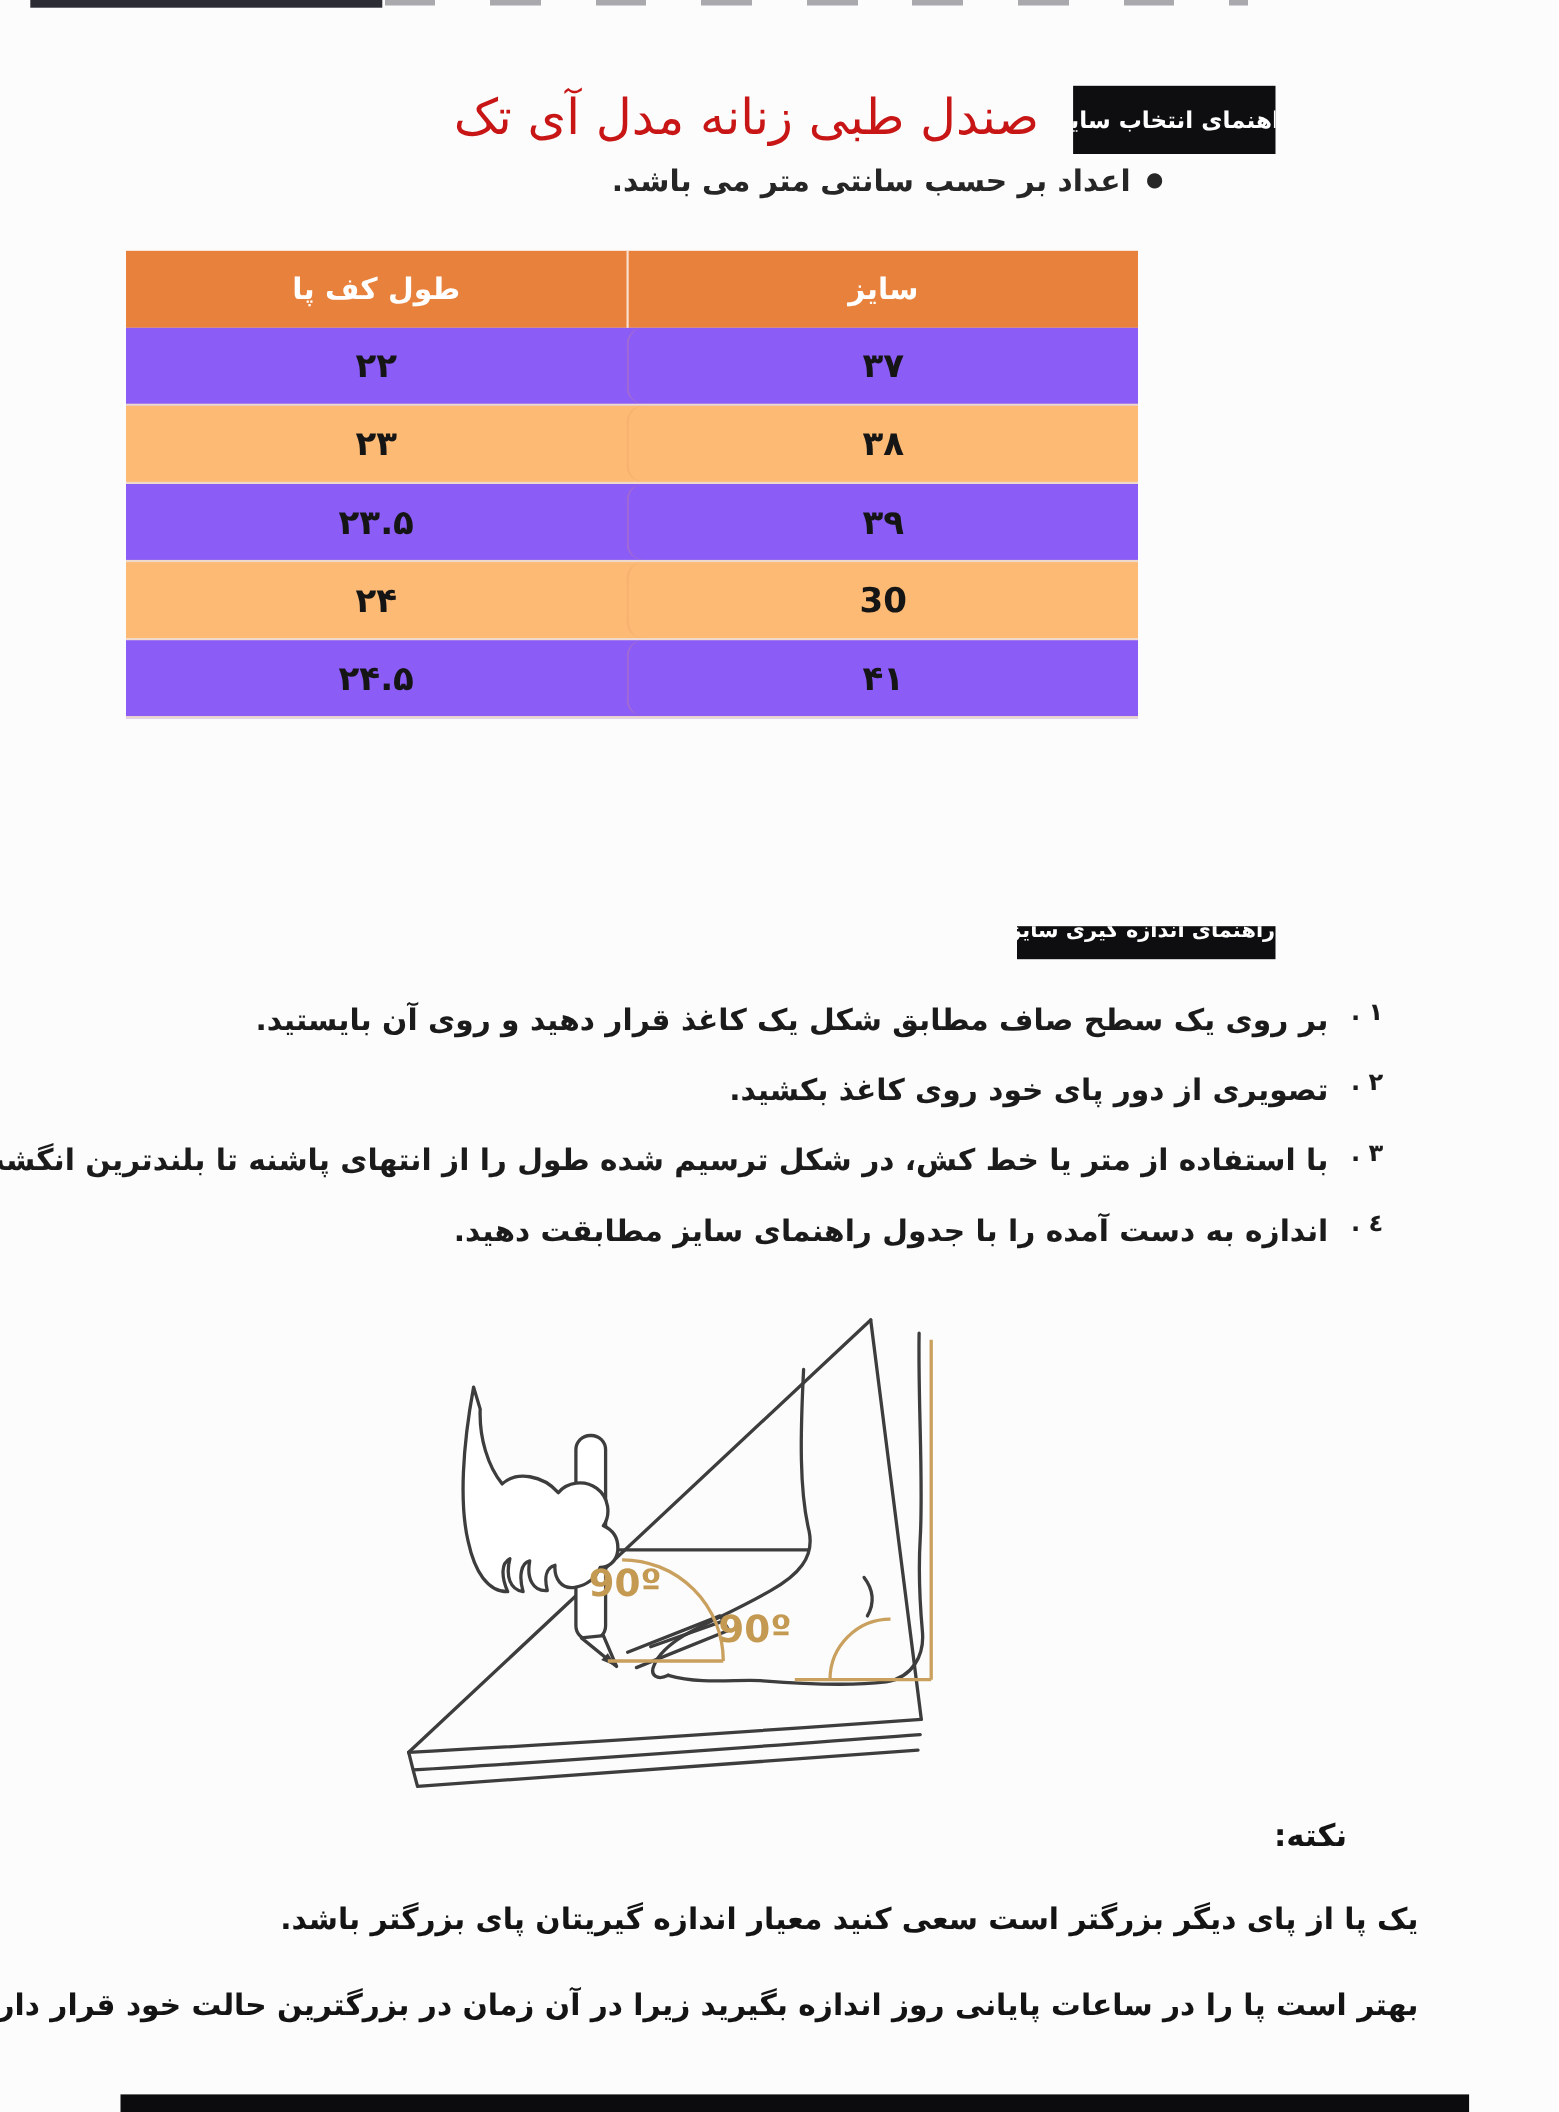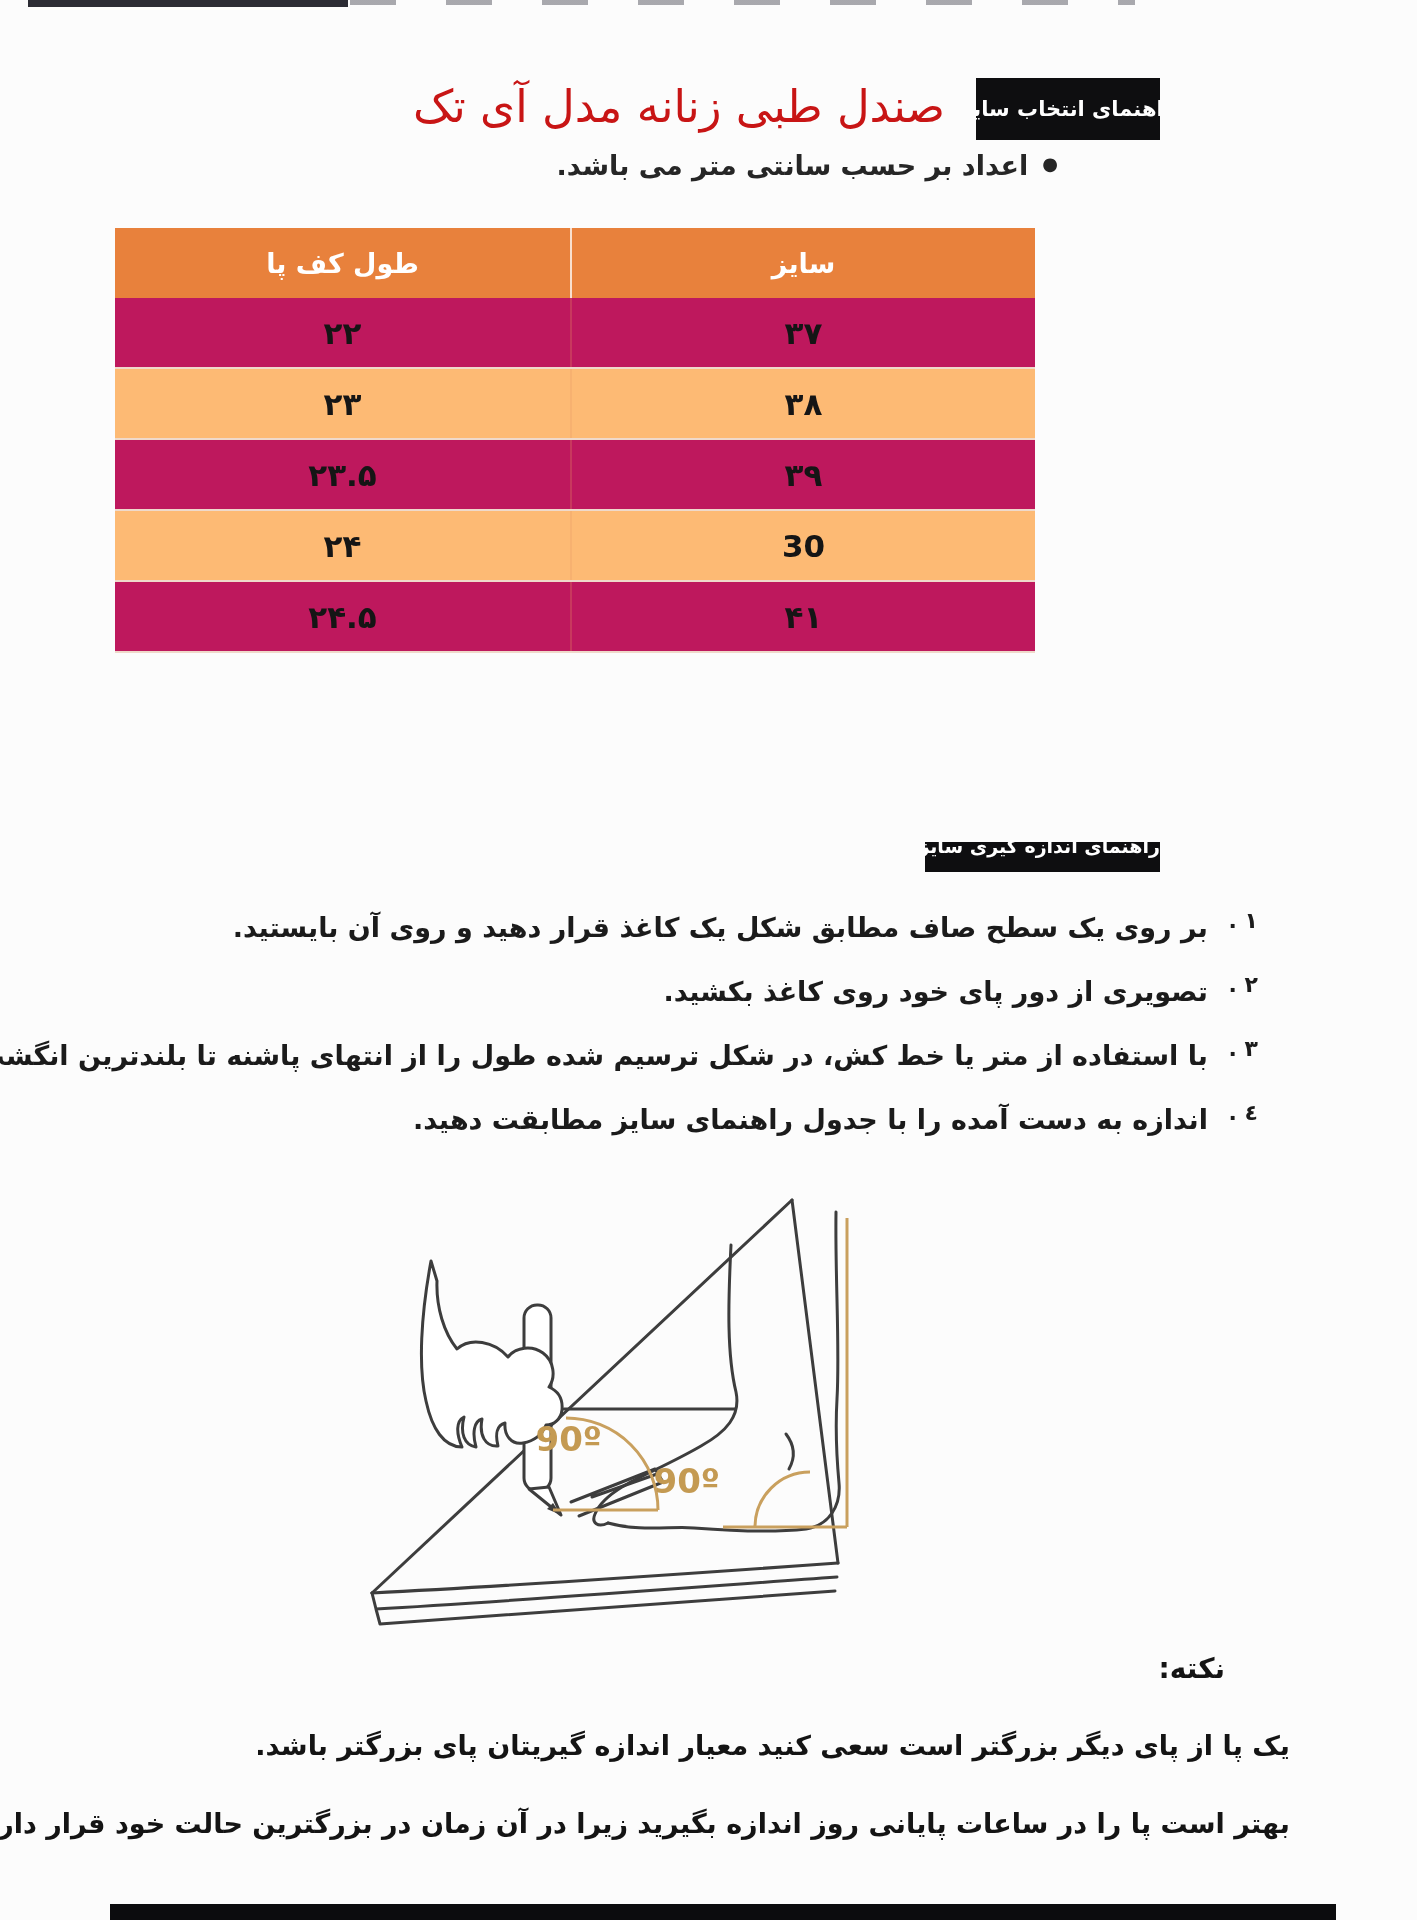--- a/index.html
+++ b/index.html
@@ -32,22 +32,22 @@
   .units-line .bullet { font-size:18px; transform:translateY(-2px); }
 
   
   .size-table { position:absolute; left:115px; top:228px; width:920px; }
   .trow { display:grid; grid-template-columns:455px 465px; direction:ltr; }
   .thead { height:70px; background:#e8813c; color:#fff; font-weight:bold; font-size:27px; }
   .thead .cell { display:flex; align-items:center; justify-content:center; }
   .thead .size-cell { border-left:2px solid rgba(255,255,255,.75); }
   .trow .cell { display:flex; align-items:center; justify-content:center; }
   .brow { height:69px; font-size:31px; font-weight:bold; color:#151515; border-bottom:2px solid #efd9ca; }
-  .brow .size-cell { border-left:2px solid rgba(232,150,100,.25); }
-  .row-peach { background:#be185d; }
+  .brow .size-cell { border-left:2px solid rgba(232,150,100,.25);border-radius:15px; }
+  .row-peach { background:#8b5cf6; }
   .row-white { background:#fdba74; }
 
   
   .section-bar-2 {
     position:absolute; left:925px; top:842px; width:235px; height:30px;
     background:#0e0e10; color:#fff; overflow:hidden; text-align:left;
   }
   .section-bar-2 span { display:block; margin-top:-7px; font-size:19px; font-weight:bold; white-space:nowrap; }
 
   

